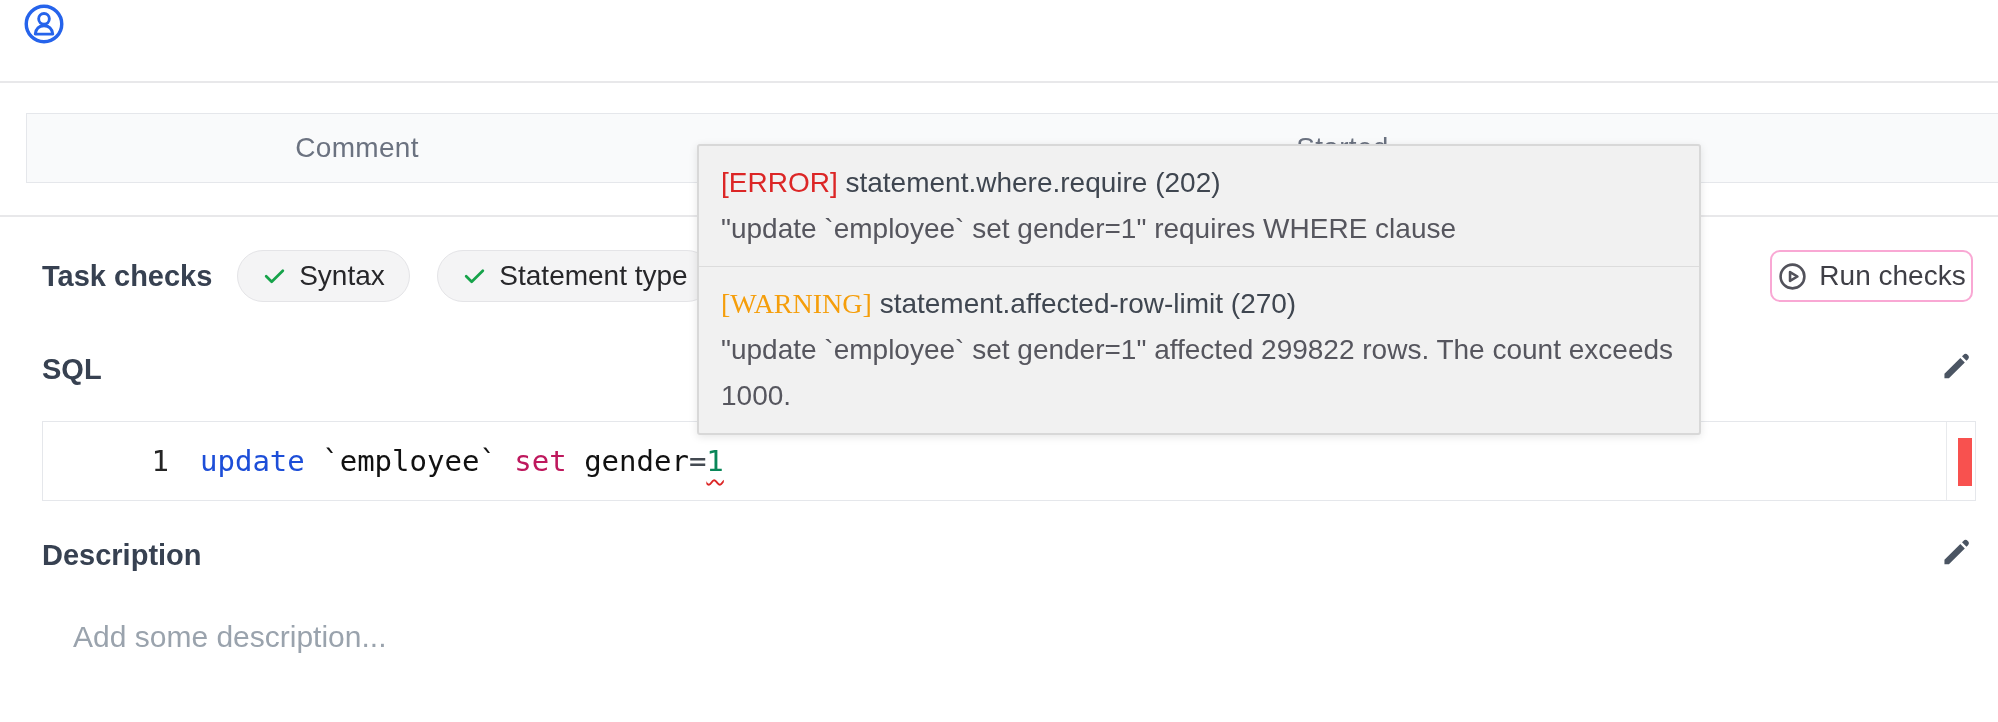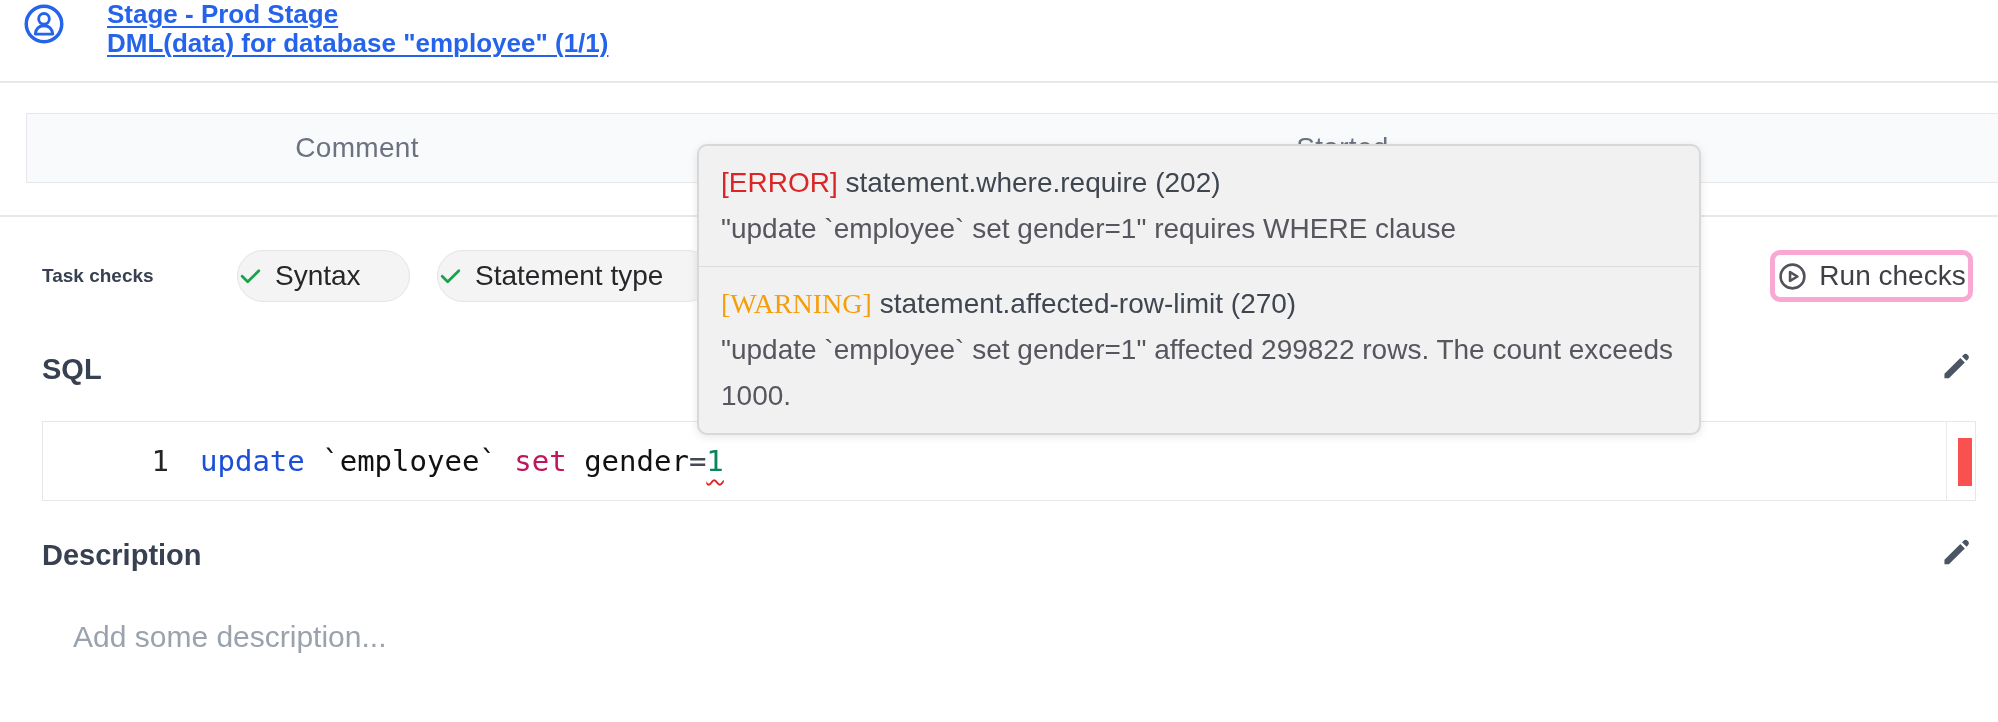--- a/index.html
+++ b/index.html
@@ -44,34 +44,34 @@
     display: flex; align-items: center; justify-content: center;
     font-size: 28px; font-weight: 500; color: #6b7280; letter-spacing: 0.3px;
   }
   .col-comment { width: 660px; }
   .col-started { flex: 1; }
 
   
   .checks-row { position: absolute; left: 0; top: 250px; width: 1998px; height: 52px; }
   .checks-label {
     position: absolute; left: 42px; top: 0; height: 52px; line-height: 52px;
-    font-size: 19px; font-weight: 600; color: #374151;
+    font-size: 29px; font-weight: 600; color: #374151;
   }
   .badge {
     position: absolute; top: 0; height: 52px;
     background: #f4f4f5; border: 1px solid #e4e4e7; border-radius: 26px;
-    display: flex; align-items: center; 
+    display: flex; align-items: center; justify-content: center;
     gap: 12px; cursor: pointer;
   }
   .badge-syntax { left: 237px; width: 173px; }
   .badge-stmt { left: 437px; width: 276px; }
   .badge-label { font-size: 28px; color: #27272a; white-space: nowrap; }
   .run-btn {
     position: absolute; left: 1770px; top: 0; width: 203px; height: 52px;
-    background: #ffffff; border: 5px solid #f9a8d4; border-radius: 10px;
+    background: #ffffff; border: 2px solid #f9a8d4; border-radius: 10px;
     display: flex; align-items: center; justify-content: center; gap: 11px;
     cursor: pointer;
   }
   .run-btn-label { font-size: 28px; color: #3f3f46; white-space: nowrap; }
 
   
   .section-label {
     position: absolute; left: 42px; height: 36px; line-height: 36px;
     font-size: 29px; font-weight: 600; color: #374151;
   }
@@ -107,21 +107,21 @@
 
   
   .desc-placeholder {
     position: absolute; left: 73px; top: 619px; height: 36px; line-height: 36px;
     font-size: 30px; color: #9aa3ad; cursor: text;
   }
 
   
   .tooltip {
     position: absolute; left: 697px; top: 144px; width: 1004px;
-    background: #f1f1f1; border: 2px solid #d8d8d8; border-radius: 10px;
+    background: #f1f1f1; border: 2px solid #d8d8d8; border-radius: 3px;
     box-shadow: 0 2px 8px rgba(0,0,0,0.10);
     z-index: 10;
   }
   .tooltip-item { padding: 14px 22px; }
   .tooltip-item + .tooltip-item { border-top: 1px solid #dcdcdc; }
   .tooltip-title { font-size: 28px; line-height: 46px; color: #3f4650; white-space: nowrap; }
   .tooltip-severity { font-weight: 400; }
   .tooltip-message { font-size: 28px; line-height: 46px; color: #56565e; }
 
   svg { display: block; }
@@ -131,24 +131,20 @@
 
 <div class="canvas">
 
   <div class="avatar">
     <svg width="42" height="42" viewBox="0 0 44 44" fill="none" stroke="#2563eb">
       <circle cx="22" cy="22" r="18.6" stroke-width="3.6"></circle>
       <circle cx="22" cy="16.6" r="5.6" stroke-width="3"></circle>
       <path d="M12.8 32.6 C13.6 26.8 17.2 23.8 22 23.8 C26.8 23.8 30.4 26.8 31.2 32.6 Z" stroke-width="3" stroke-linejoin="round"></path>
     </svg>
   </div>
-  <div class="header-links">
-    <a class="header-link">Stage - Prod Stage</a>
-    <a class="header-link">DML(data) for database "employee" (1/1)</a>
-  </div>
   <div class="divider divider-1"></div>
 
   <div class="task-table">
     <div class="col col-comment">Comment</div>
     <div class="col col-started">Started</div>
   </div>
   <div class="divider divider-2"></div>
 
   <div class="checks-row">
     <div class="checks-label">Task checks</div>

